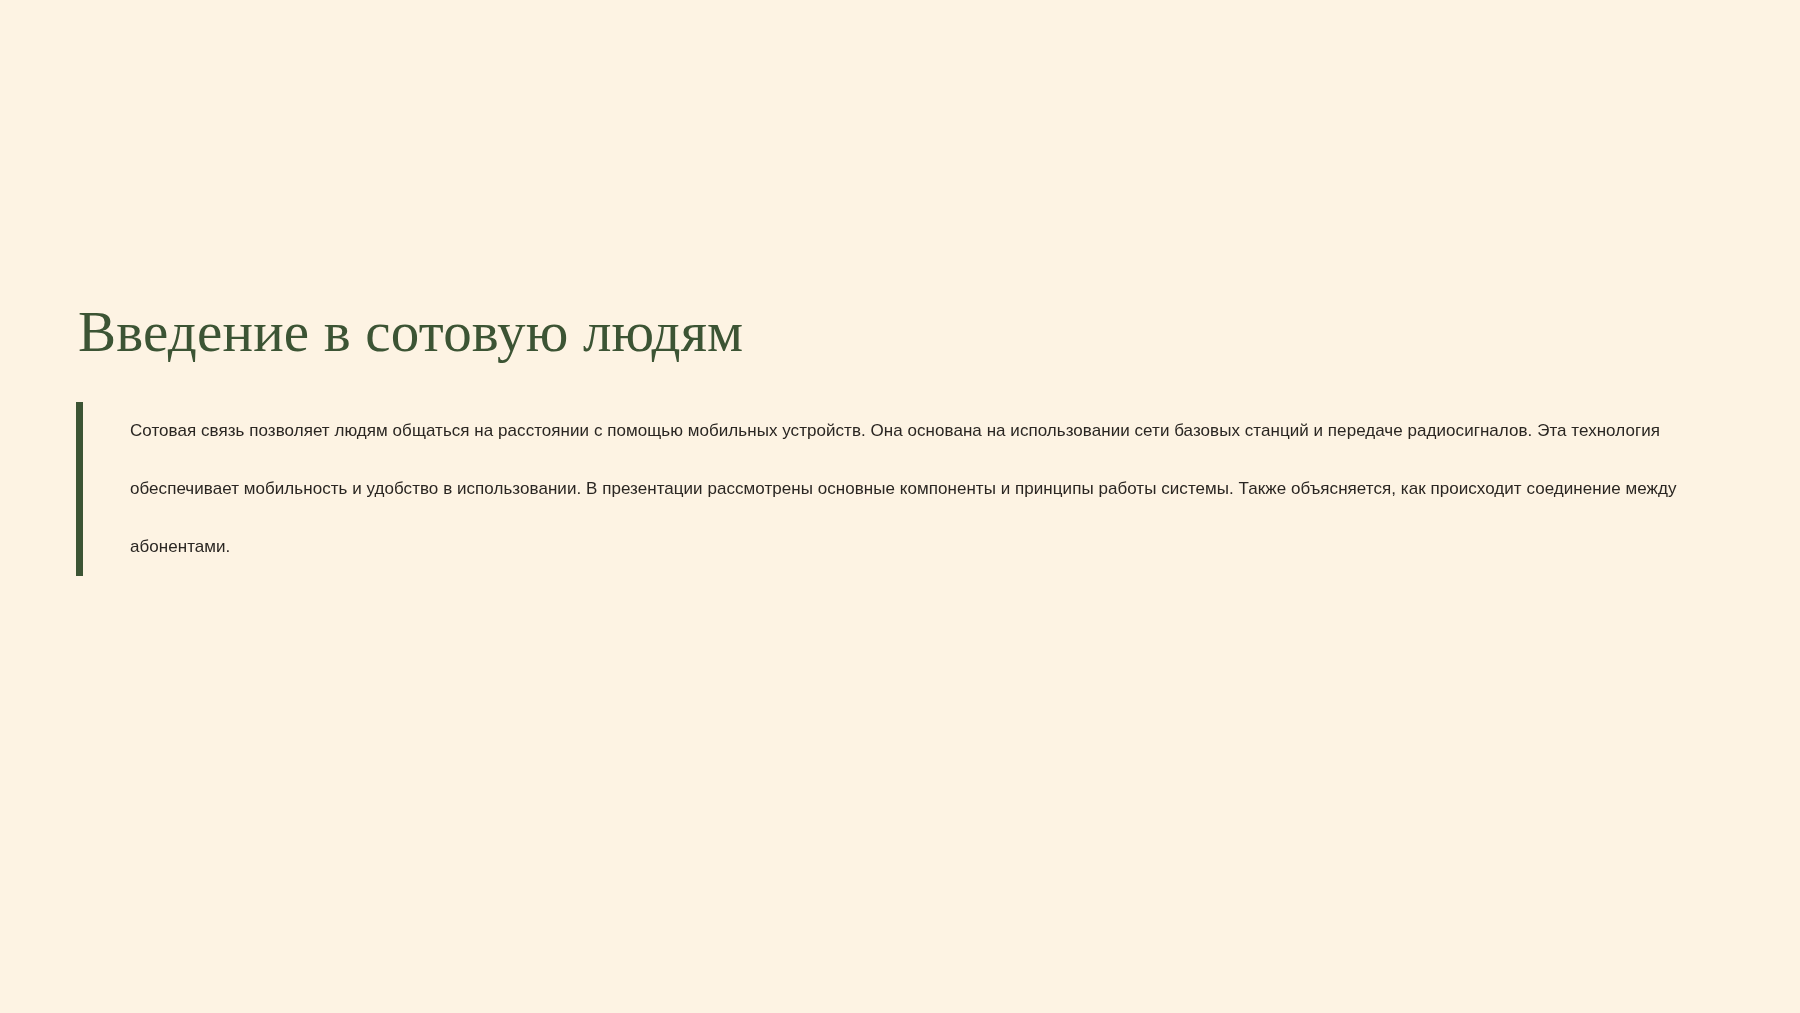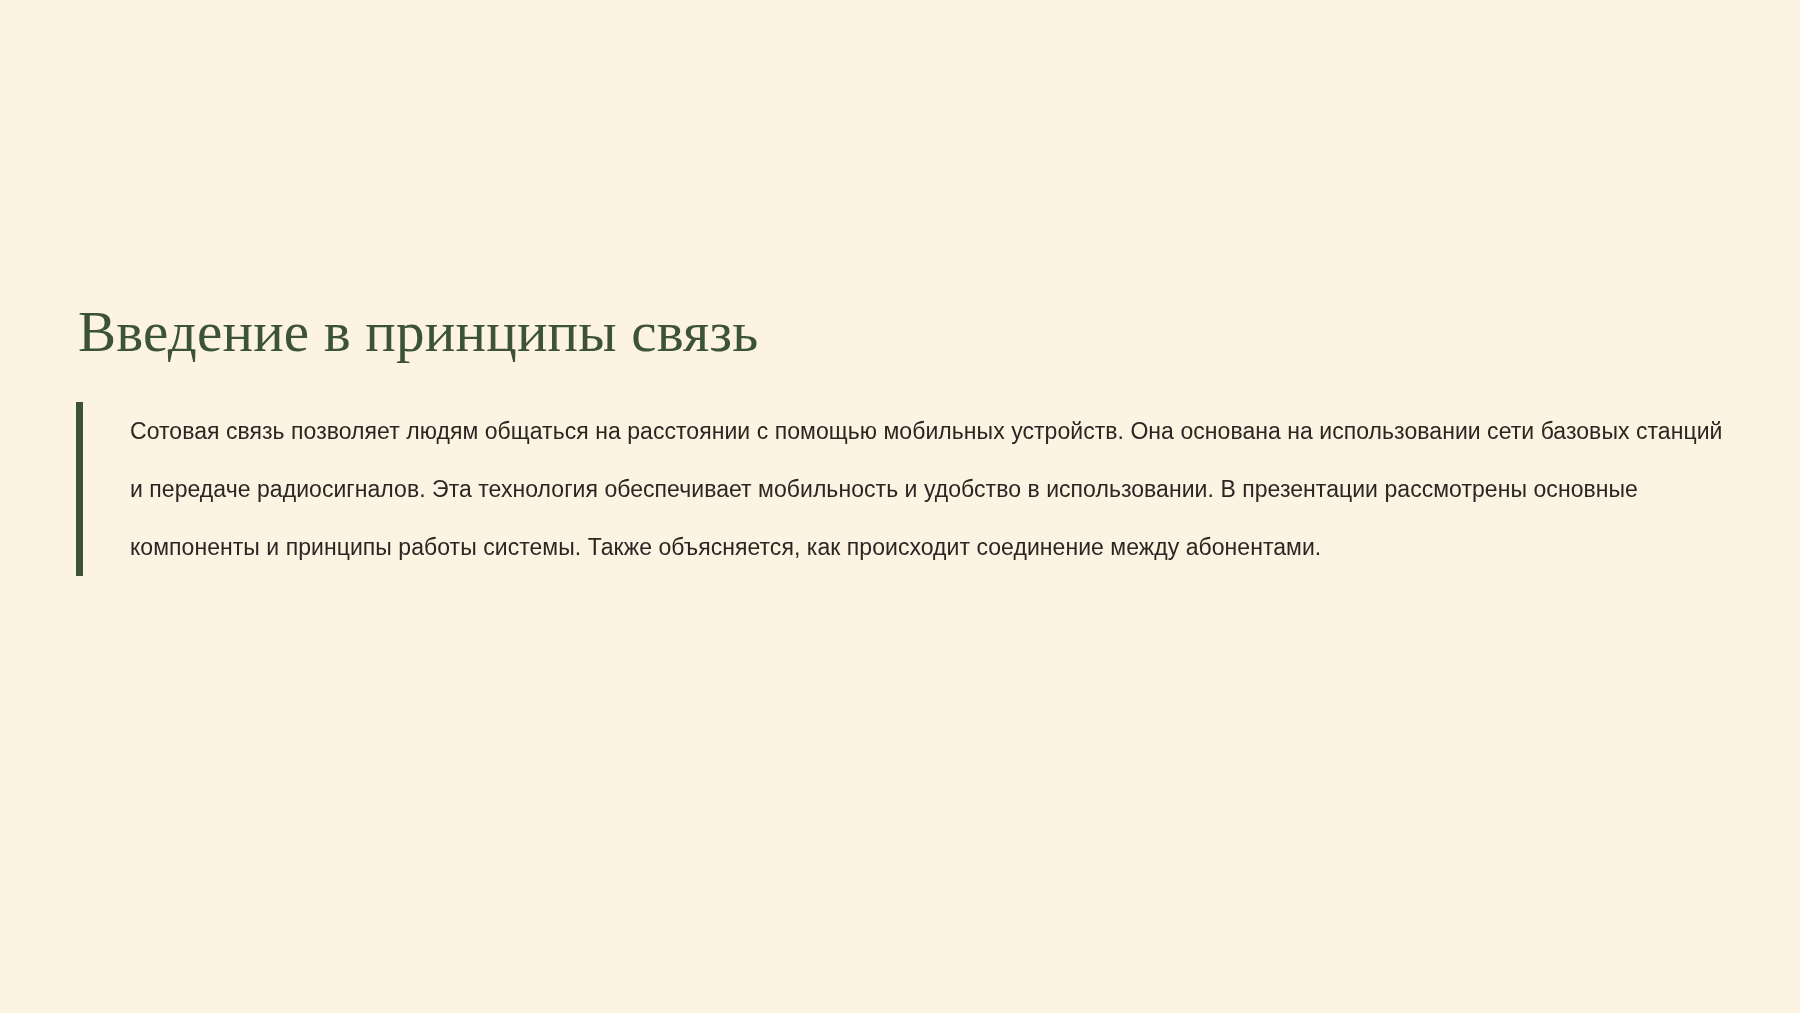--- a/index.html
+++ b/index.html
@@ -53,37 +53,37 @@
     width: 7px;
     background: #3C5434;
     border-radius: 0;
   }
 
   .quote-text {
     flex: 1 1 auto;
     margin: 0;
     padding: 0 0 0 47px;
     font-family: "Liberation Sans", "DejaVu Sans", sans-serif;
-    font-size: 23px;
+    font-size: 17px;
     line-height: 58px;
     font-weight: 400;
     color: #2A2622;
     letter-spacing: 0.05px;
     max-width: 1595px;
     text-align: left;
   }
 </style>
 </head>
 <body>
 
 <div class="slide">
 
   <div class="slide-body">
 
-    <h1 class="slide-title">Введение в принципы связь</h1>
+    <h1 class="slide-title">Введение в сотовую людям</h1>
 
     <div class="quote-block">
       <div class="accent-bar"></div>
       <p class="quote-text">Сотовая связь позволяет людям общаться на расстоянии с помощью мобильных устройств. Она основана на использовании сети базовых станций и передаче радиосигналов. Эта технология обеспечивает мобильность и удобство в использовании. В презентации рассмотрены основные компоненты и принципы работы системы. Также объясняется, как происходит соединение между абонентами.</p>
     </div>
 
   </div>
 
 </div>
 

